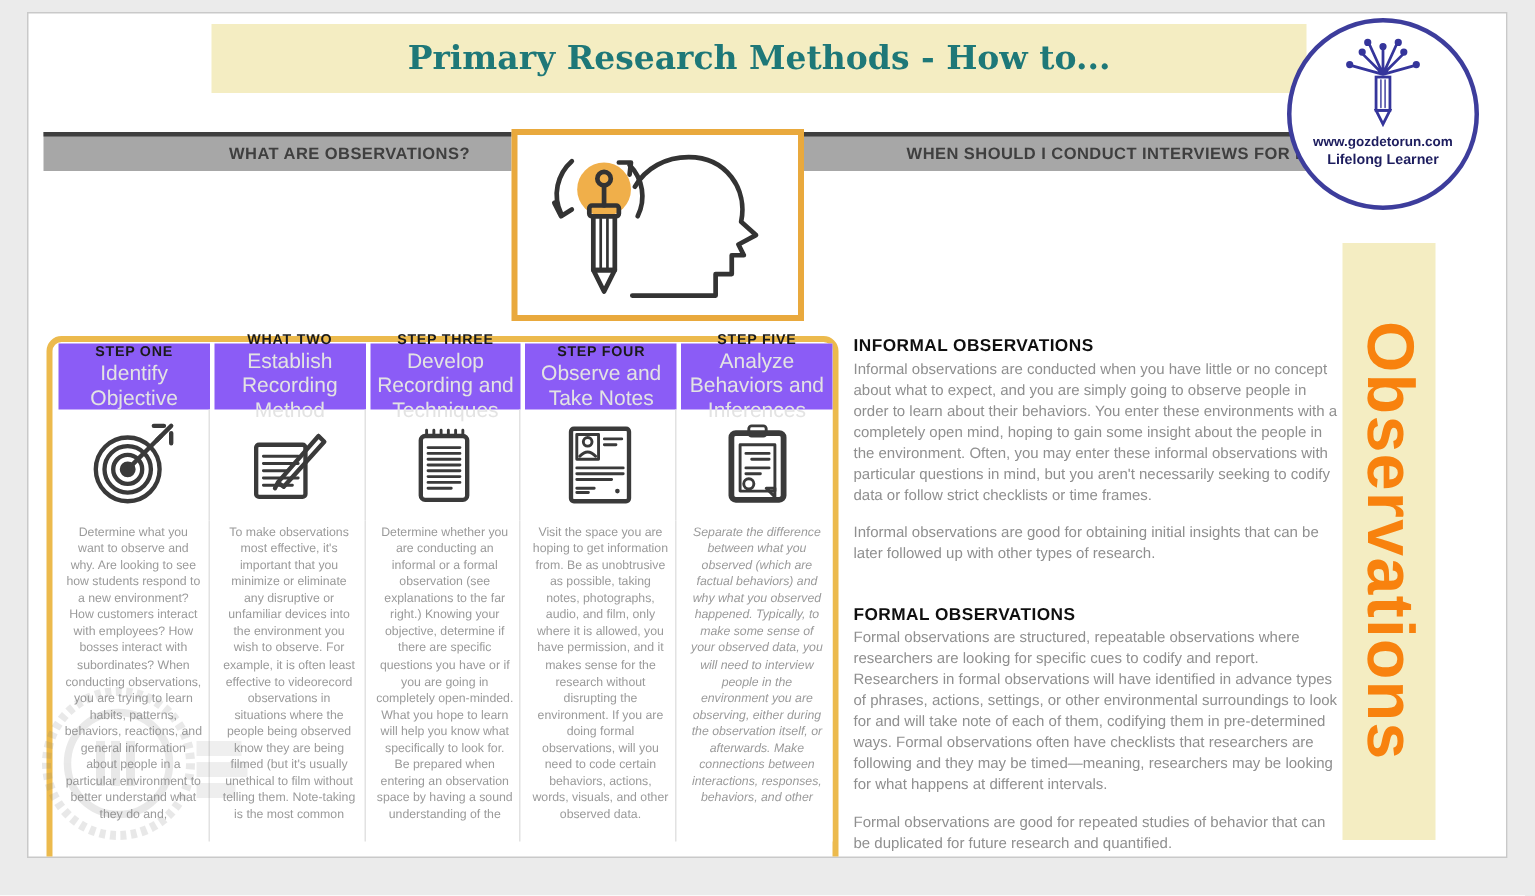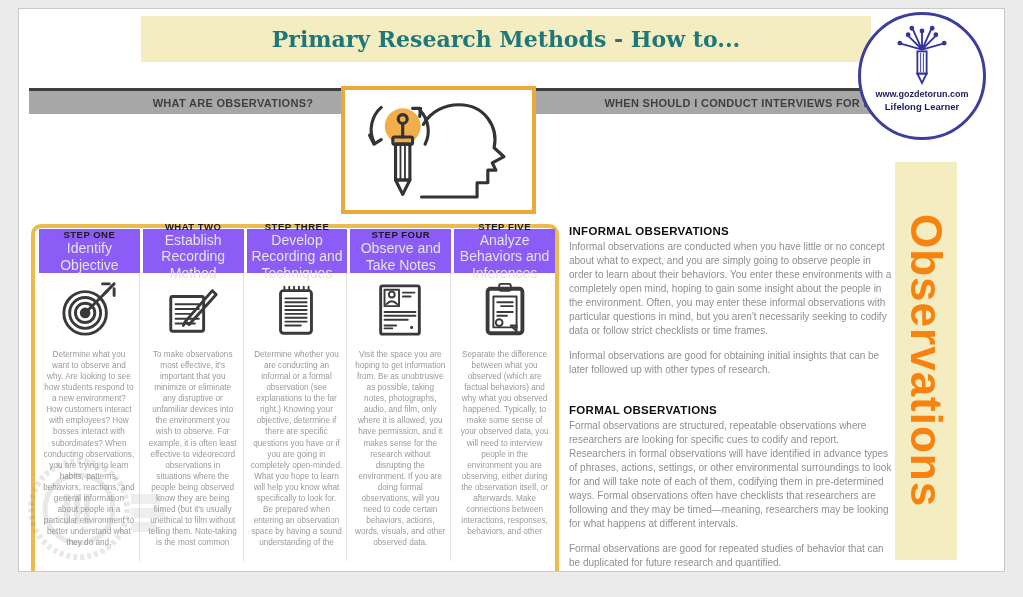--- a/index.html
+++ b/index.html
@@ -40,21 +40,21 @@
   .steps{position:absolute;left:20px;top:220px;width:516px;display:grid;
     grid-template-columns:repeat(5,1fr);column-gap:3px;background:#fff;}
   .step-hd{background:#8b5cf6;height:44px;display:flex;flex-direction:column;align-items:center;
     justify-content:center;text-align:center;padding:2px 3px;box-sizing:border-box;}
   .step-hd .lbl{font-size:9.5px;font-weight:bold;color:#1a1a1a;letter-spacing:.5px;}
   .step-hd .sub{font-size:14px;color:#e3e3e3;line-height:1.15;margin-top:0;}
   .step-ic{height:74px;display:flex;align-items:center;justify-content:center;border-right:1px solid #e2e2e2;}
   .step-ic:last-of-type{border-right:none;}
   .step-tx{height:214px;overflow:hidden;text-align:center;font-size:8.2px;color:#9a9a9a;
     line-height:1.35;padding:2px 4px 0 4px;box-sizing:border-box;border-right:1px solid #e2e2e2;}
-  .no-div{border-right:none;}
+  .no-div{border-right:none;font-style:italic;}
 
   .obs-col{position:absolute;left:550px;top:216px;width:326px;}
   .obs-heading{font-size:11.5px;font-weight:bold;color:#0f0f0f;letter-spacing:.3px;margin:0 0 3px 0;}
   .obs-para{font-size:10px;color:#8f8f8f;line-height:1.4;margin:0 0 11px 0;}
   .obs-gap{height:16px;}
 
   .watermark{position:absolute;left:0px;top:430px;width:150px;height:150px;opacity:.16;pointer-events:none;}
 
   svg.ic{stroke:#3a3a3a;stroke-width:3;fill:none;stroke-linecap:round;stroke-linejoin:round;}
   svg.head{stroke:#333;stroke-width:3.5;fill:none;stroke-linecap:round;stroke-linejoin:round;}

